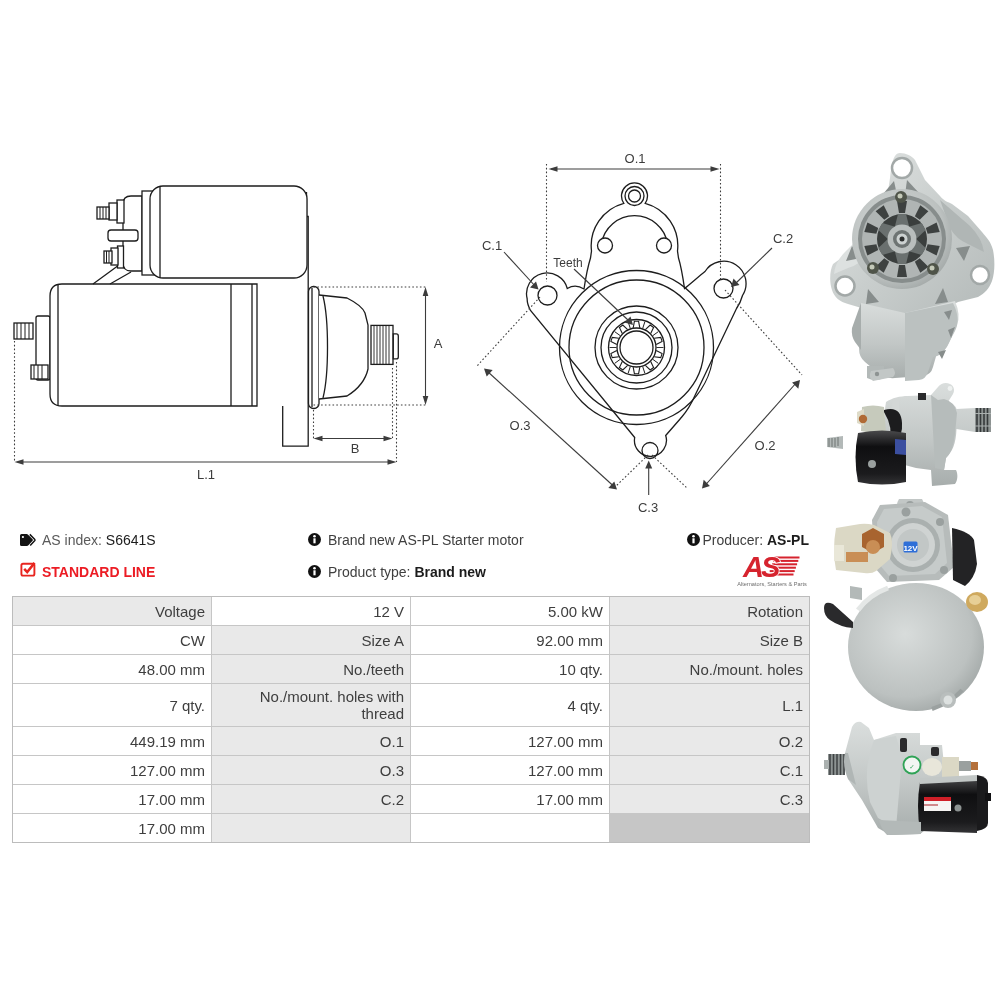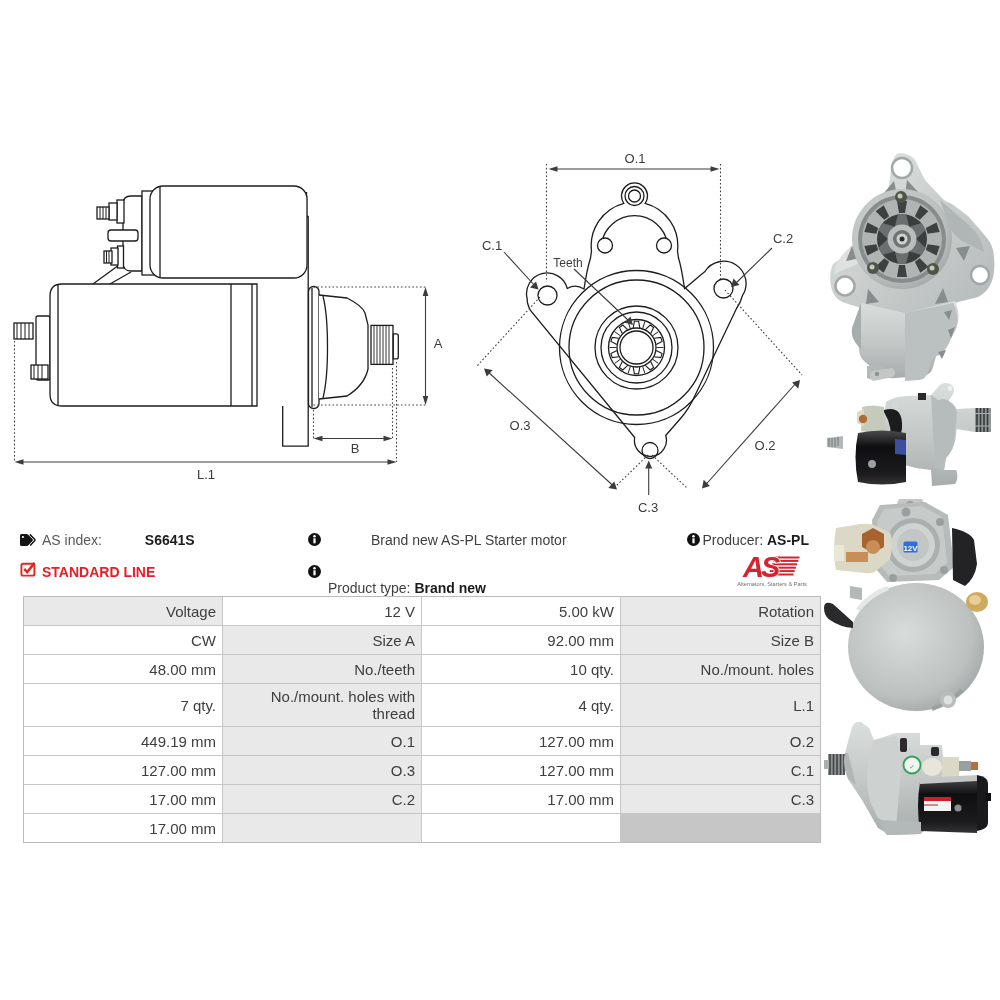--- a/index.html
+++ b/index.html
@@ -3,21 +3,21 @@
 <meta charset="utf-8">
 <style>
   html,body{margin:0;padding:0;background:#fff;}
   #page{position:relative;width:1000px;height:1000px;background:#fff;overflow:hidden;
         font-family:"Liberation Sans",sans-serif;}
   .abs{position:absolute;}
   
   .inforow{position:absolute;font-size:14px;line-height:16px;color:#3f3f3f;white-space:nowrap;}
   .inforow b{color:#1c1c1c;}
   
-  #spec{position:absolute;left:23px;top:596px;display:grid;
+  #spec{position:absolute;left:12px;top:596px;display:grid;
         grid-template-columns:198px 198px 198px 199px;
         grid-template-rows:28px 28px 28px 42px 28px 28px 28px 28px;
         gap:1px;background:#c6c6c6;border:1px solid #bcbcbc;
         font-size:15px;color:#3e3e3e;}
   #spec div{display:flex;align-items:center;justify-content:flex-end;
         padding-right:6px;text-align:right;line-height:17px;}
   #spec .lab{background:#e9e9e9;}
   #spec .val{background:#fff;padding-left:16px;}
 </style>
 </head>
@@ -425,41 +425,41 @@
 
       <path d="M879,820 l42,2 v12 l-34,1 q-6,-6 -8,-15 Z" fill="#b3b9b8"></path>
     </g>
   </svg>
 
   <svg class="abs" style="left:19px;top:533px" width="17" height="14" viewBox="0 0 17 14">
     <path d="M1,2.6 Q1,1.1 2.5,1.1 L7.6,1.1 Q8.5,1.1 9.1,1.7 L13.6,6.2 Q14.3,7 13.6,7.8 L9.4,12.2 Q8.8,12.9 7.9,12.9 L2.5,12.9 Q1,12.9 1,11.4 Z" fill="#131313"></path>
     <circle cx="3.9" cy="4" r="1.1" fill="#fff"></circle>
     <path d="M10.8,1.4 L15.6,6.2 Q16.3,7 15.6,7.8 L11.2,12.4" fill="none" stroke="#131313" stroke-width="1.5"></path>
   </svg>
-  <div class="inforow" style="left:42px;top:532px;color:#5a5a5a;">AS index: <b style="font-weight:bold;margin-left:39px;">S6641S</b></div>
+  <div class="inforow" style="left:42px;top:532px;color:#5a5a5a;">AS index: <b style="font-weight:normal;">S6641S</b></div>
 
   <svg class="abs" style="left:20px;top:562px" width="16" height="16" viewBox="0 0 16 16">
     <path d="M11.6,1.7 L13.2,1.7 Q14.4,1.9 14.4,3.1 L14.4,12 Q14.4,13.6 12.8,13.6 L3,13.6 Q1.4,13.6 1.4,12 L1.4,3.3 Q1.4,1.7 3,1.7 Z" fill="none" stroke="#e8251f" stroke-width="1.9"></path>
     <path d="M4.2,6.8 L7.2,10 L14.6,0.9" fill="none" stroke="#e8251f" stroke-width="2.5"></path>
   </svg>
   <div class="inforow" style="left:42px;top:564px;color:#ec1c24;font-weight:bold;">STANDARD LINE</div>
 
   <svg class="abs" style="left:308px;top:533px" width="13" height="13" viewBox="0 0 13 13">
     <circle cx="6.5" cy="6.5" r="6.5" fill="#111"></circle>
     <rect x="5.4" y="5.3" width="2.2" height="5" fill="#fff"></rect>
     <circle cx="6.5" cy="3.2" r="1.3" fill="#fff"></circle>
   </svg>
-  <div class="inforow" style="left:328px;top:532px;margin-left:43px;">Brand new AS-PL Starter motor</div>
+  <div class="inforow" style="left:328px;top:532px;">Brand new AS-PL Starter motor</div>
 
   <svg class="abs" style="left:308px;top:565px" width="13" height="13" viewBox="0 0 13 13">
     <circle cx="6.5" cy="6.5" r="6.5" fill="#111"></circle>
     <rect x="5.4" y="5.3" width="2.2" height="5" fill="#fff"></rect>
     <circle cx="6.5" cy="3.2" r="1.3" fill="#fff"></circle>
   </svg>
-  <div class="inforow" style="left:328px;top:580px;">Product type: <b>Brand new</b></div>
+  <div class="inforow" style="left:328px;top:564px;">Product type: <b>Brand new</b></div>
 
   <svg class="abs" style="left:687px;top:533px" width="13" height="13" viewBox="0 0 13 13">
     <circle cx="6.5" cy="6.5" r="6.5" fill="#111"></circle>
     <rect x="5.4" y="5.3" width="2.2" height="5" fill="#fff"></rect>
     <circle cx="6.5" cy="3.2" r="1.3" fill="#fff"></circle>
   </svg>
   <div class="inforow" style="right:191px;top:532px;">Producer: <b>AS-PL</b></div>
 
   <svg class="abs" style="left:733px;top:552px" width="78" height="36" viewBox="0 0 78 36">
     <g fill="#d6232e">

